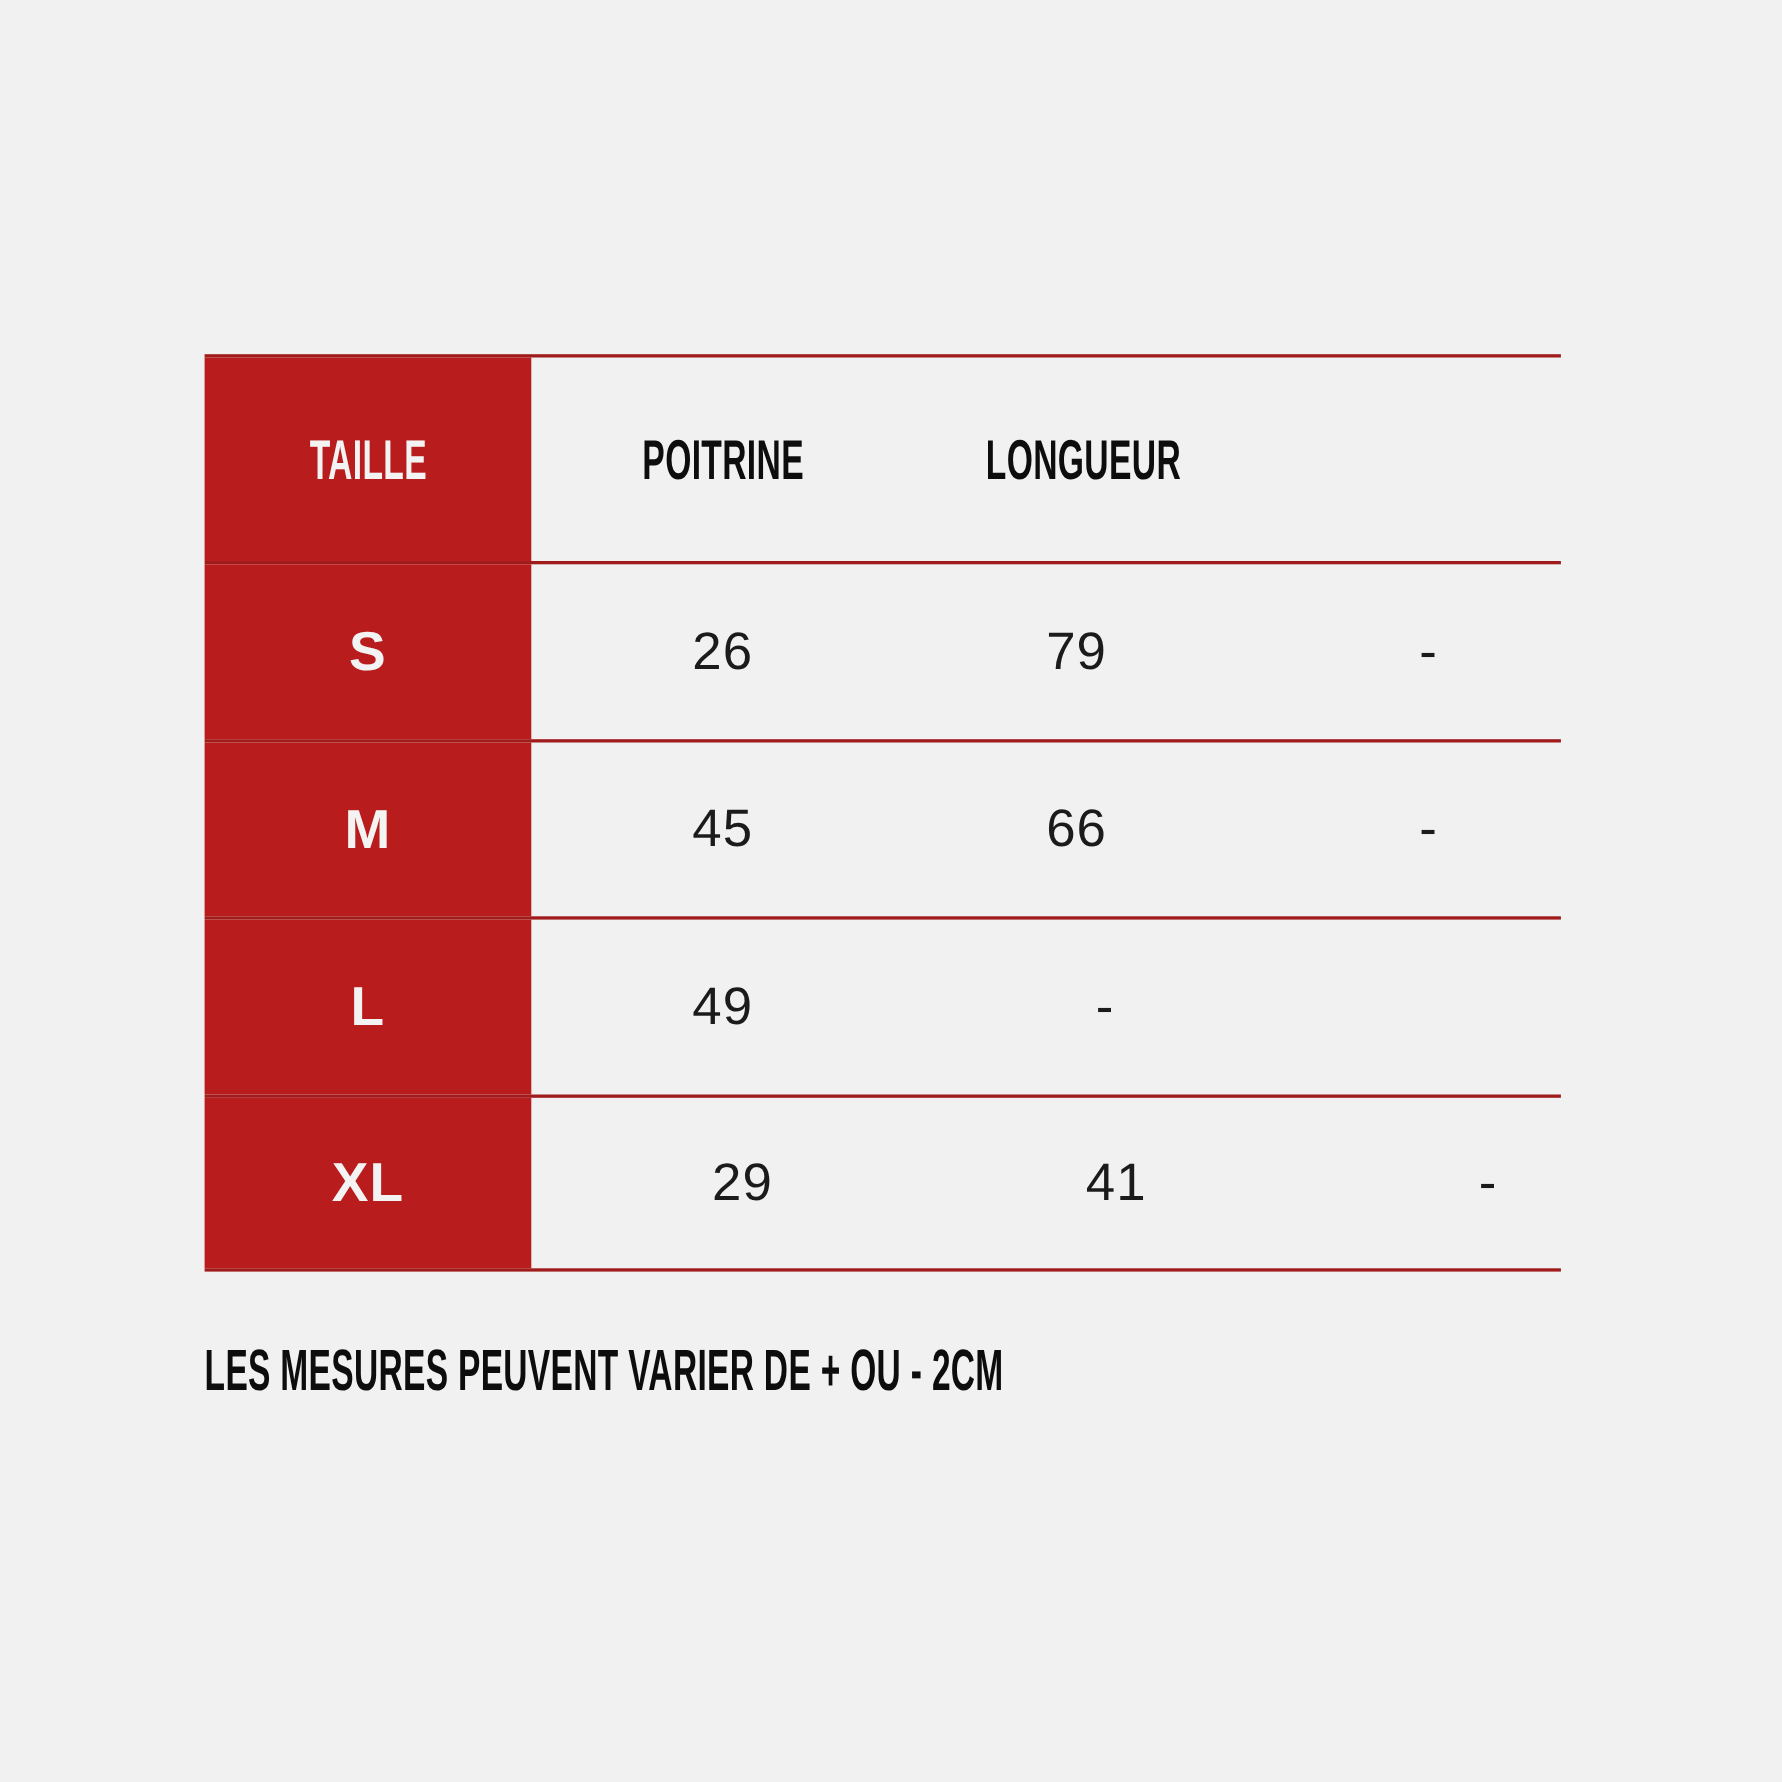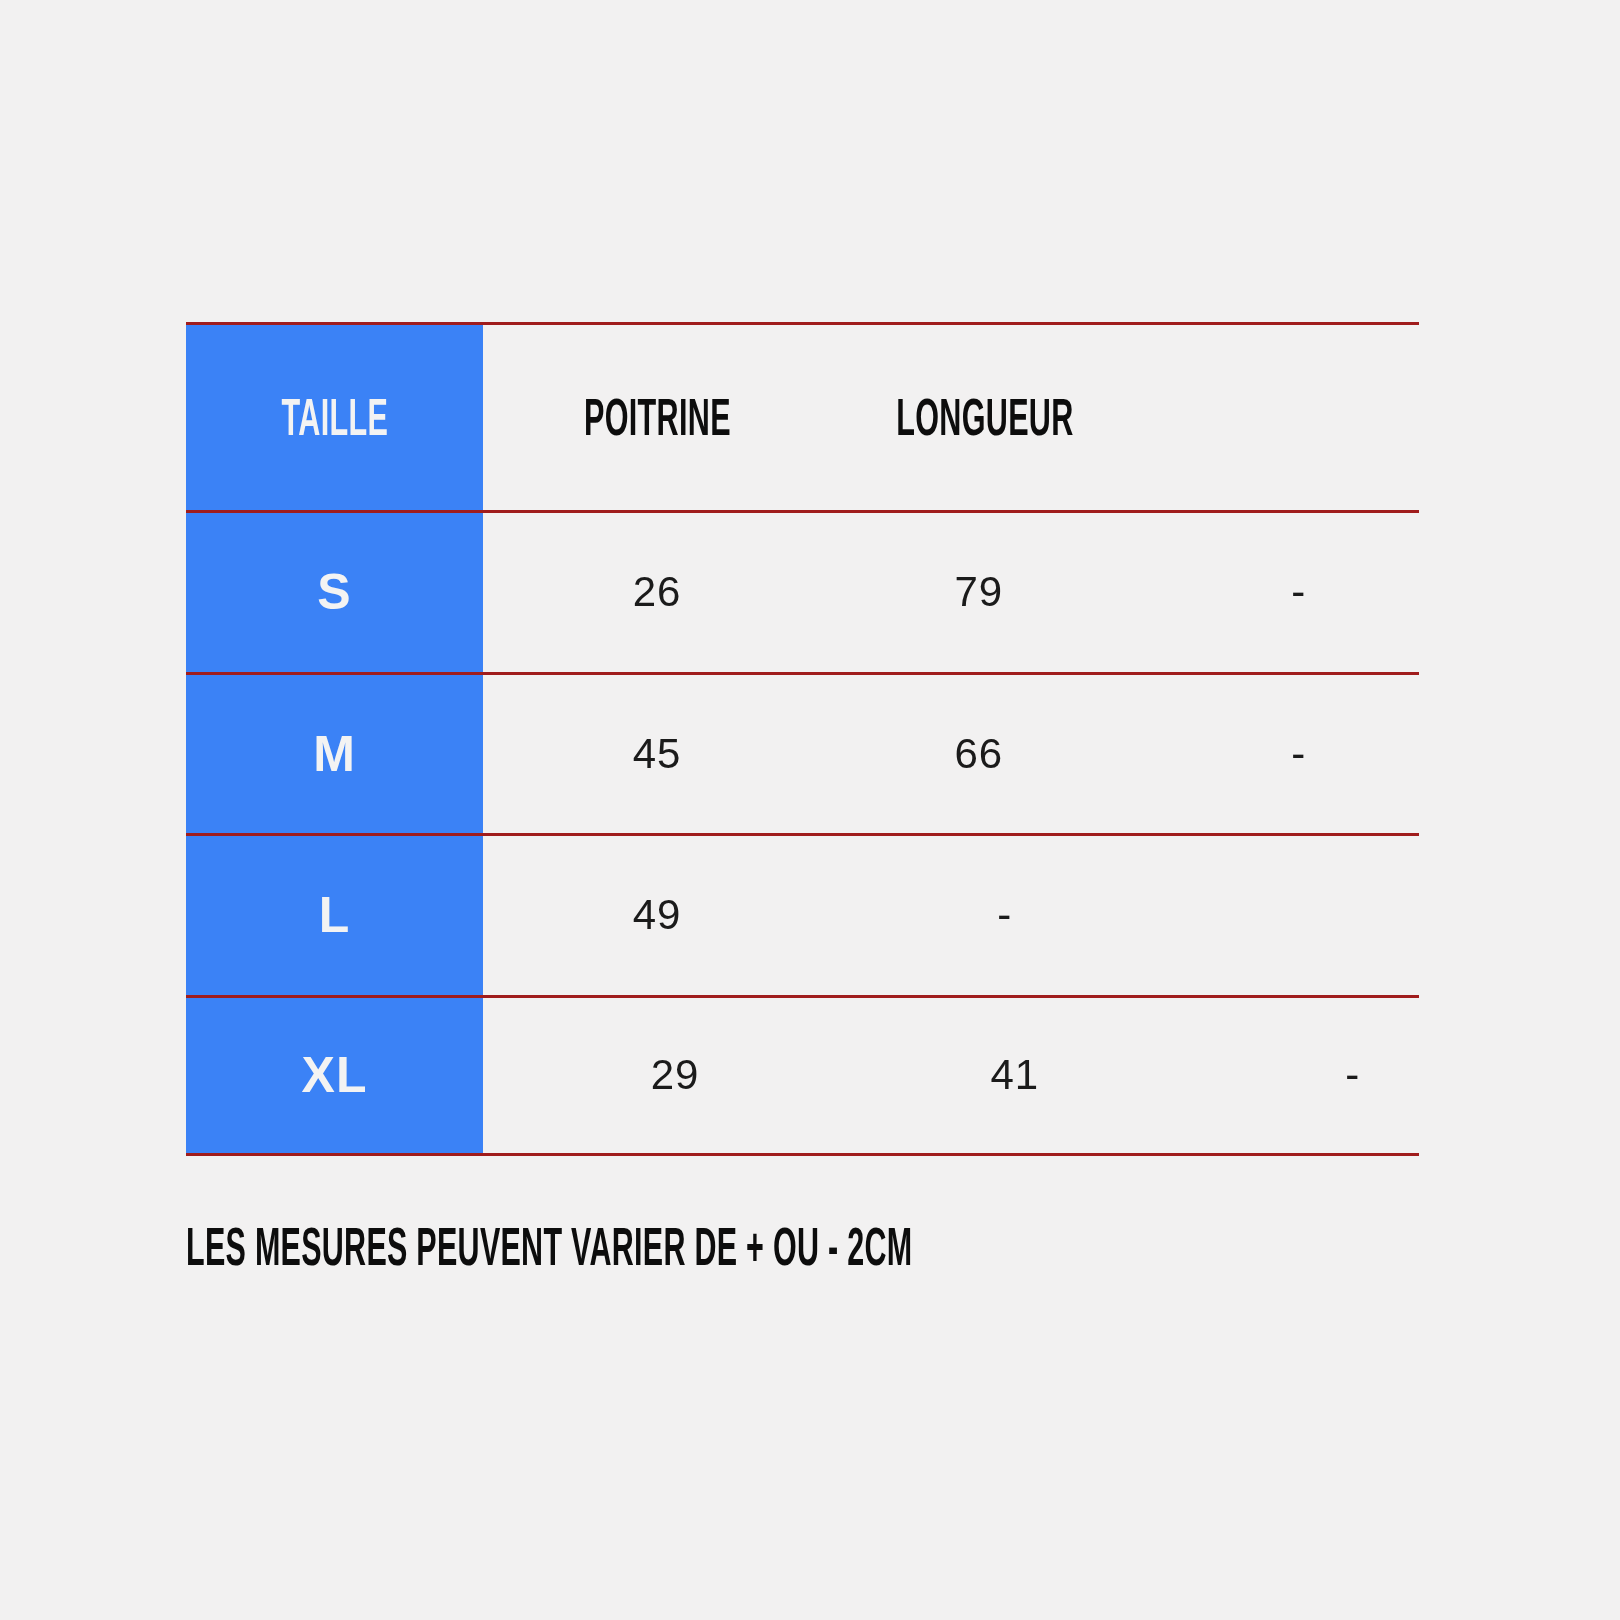--- a/index.html
+++ b/index.html
@@ -18,37 +18,37 @@
     grid-template-columns:297px 348px 307.5px 280.5px;
     height:161.5px;
     box-sizing:border-box;
     border-top:3px solid #a01c1c;
   }
   .t-row.header-row{height:188px;}
   .t-row.last-row{border-bottom:3px solid #a01c1c;gap:18px;}
   .cell{display:flex;align-items:center;justify-content:center;overflow:visible;}
 
   
-  .size-col{background:#3b82f6;}
+  .size-col{background:#b91c1c;}
 
   
   .head-text{
     font-weight:700;font-size:51px;color:#0d0d0d;
     display:inline-block;transform:scaleX(0.6);transform-origin:center;
     letter-spacing:0.5px;white-space:nowrap;
   }
   .size-col .head-text{color:#f3f3f3;}
 
   
   .size-letter{
     font-weight:700;font-size:50px;color:#f3f3f3;letter-spacing:1px;
   }
 
   
-  .num{font-size:42px;font-weight:400;color:#1b1b1b;letter-spacing:1px;}
+  .num{font-size:48px;font-weight:400;color:#1b1b1b;letter-spacing:1px;}
   .shift-c3{transform:translateX(-6px);}
   .shift-c4{transform:translateX(20px);}
 
   
   .caption{position:absolute;left:186px;top:1246px;height:0;}
   .caption-text{
     display:inline-block;white-space:nowrap;
     font-weight:700;font-size:53px;color:#0d0d0d;
     transform:translateY(-50%) scaleX(0.575);
     transform-origin:left center;

